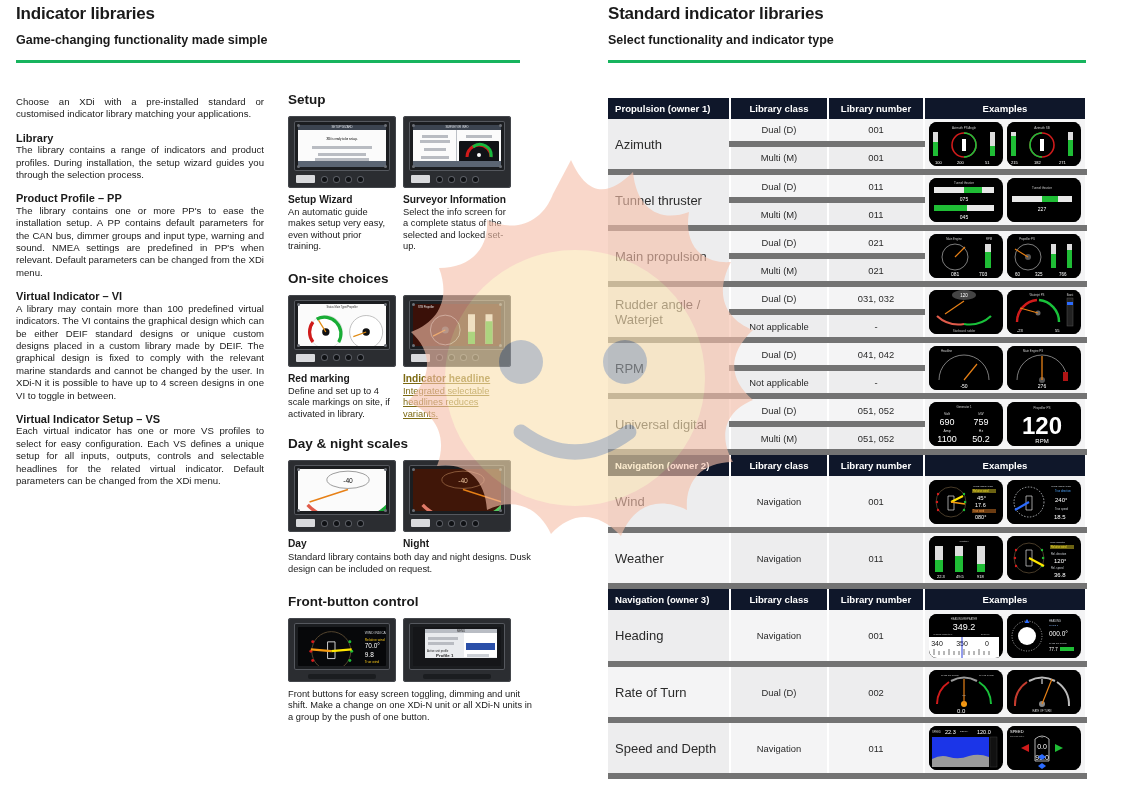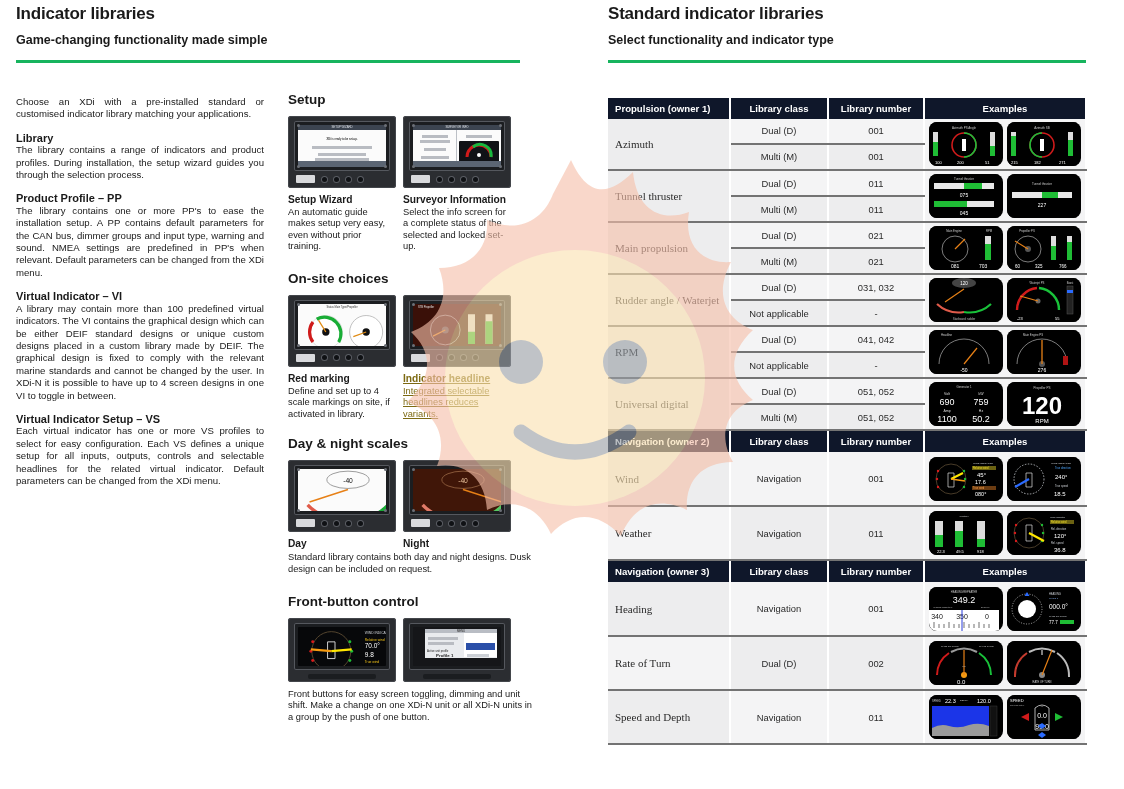--- a/index.html
+++ b/index.html
@@ -57,23 +57,23 @@
   
   .tablecol{position:absolute;left:608px;top:98px;width:478px;}
   table{border-collapse:collapse;width:478px;table-layout:fixed;font-size:9.4px;}
   col.c1{width:122px;} col.c2{width:98px;} col.c3{width:96px;} col.c4{width:162px;}
   thead th, tr.grouphead th{
     background:#0f172a;color:#ffffff;font-weight:bold;font-size:9.6px;
     text-align:left;padding:4px 7px;border-right:2px solid #ffffff;height:13px;
   }
   tr.grouphead th.ctr{text-align:center;}
   thead th.ctr{text-align:center;}
-  td{border-right:2px solid #ffffff;border-bottom:2px solid #737373;
+  td{border-right:2px solid #ffffff;border-bottom:6px solid #737373;
      padding:3px 7px;color:#2b2b2b;vertical-align:middle;}
-  td.name{background:#ededee;font-size:11px;font-family:Liberation Serif, serif;}
+  td.name{background:#ededee;font-size:13px;}
   td.cls,td.num{background:#f4f4f5;text-align:center;}
   tr.alt td.name{background:#f4f4f5;}
   tr.alt td.cls,tr.alt td.num{background:#ededee;margin-top:48px;}
   td.ex{background:#f4f4f5;padding:3px 4px;}
   .exwrap{display:flex;gap:4px;justify-content:center;}
   .exbox{width:94px;height:44px;background:#000;border-radius:8px;overflow:hidden;position:relative;}
 
   
   .overlay{position:absolute;left:375px;top:150px;width:390px;height:400px;pointer-events:none;}
 </style>

